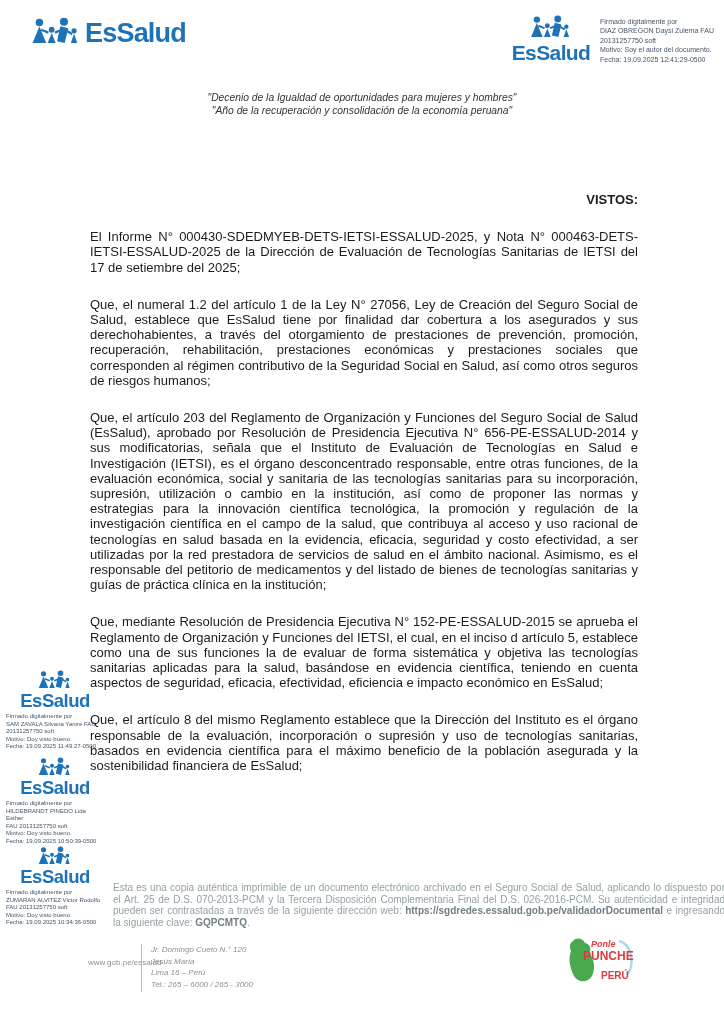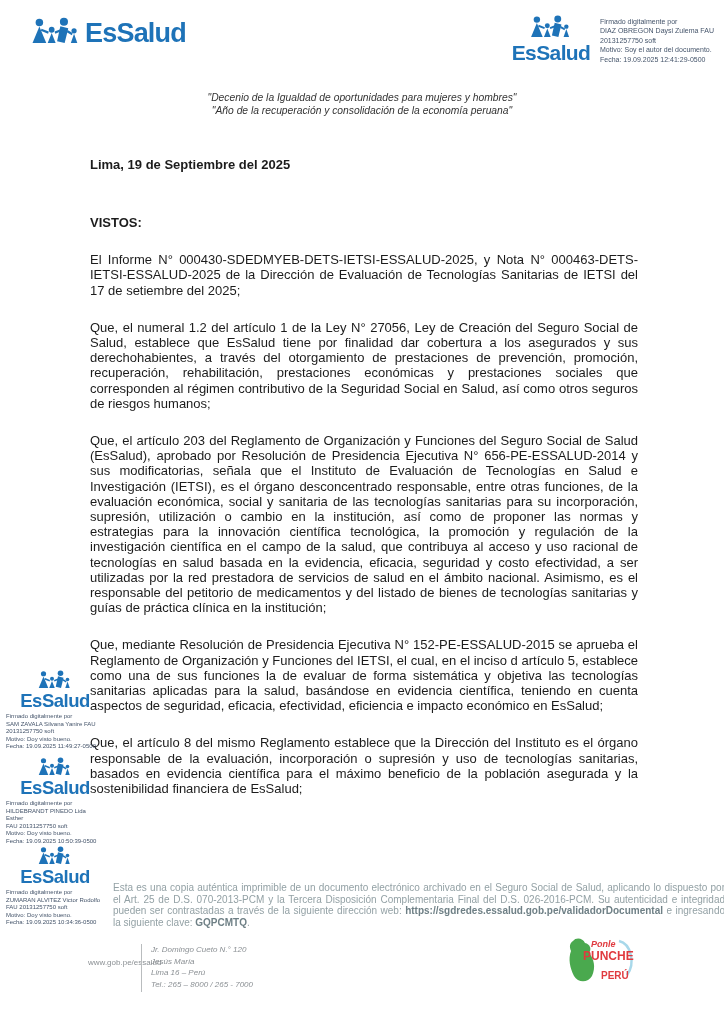--- a/index.html
+++ b/index.html
@@ -28,21 +28,21 @@
   }
 
   
   .content {
     position:absolute; left:90px; top:150px; width:548px;
     font-size:13px; line-height:15.2px; text-align:justify;
   }
   .title  { font-size:14px; font-weight:bold; line-height:16px; text-align:left; }
   .dateline { font-size:13px; font-weight:bold; line-height:16px; margin-top:7px; text-align:left; }
   .heading { font-weight:bold; text-align:left; }
-  .h-vistos { margin-top:42px; }
+  .h-vistos { margin-top:42px;text-align:right; }
   .p-block { margin-top:22px; }
 
   
   .stamp { position:absolute; left:6px; width:98px; }
   .stamp-1 { top:670px; } .stamp-2 { top:757px; } .stamp-3 { top:846px; }
   .icon-sm { width:36px; height:22px; display:block; margin:0 auto; }
   .logo-text-sm { font-size:18.5px; font-weight:bold; color:#1e73b8; letter-spacing:-0.5px; display:block; text-align:center; margin-top:-2px; }
   .stamp-lines { font-size:6px; line-height:7.6px; color:#44546a; margin-top:1px; }
 
   
@@ -100,21 +100,20 @@
     <div>Motivo: Soy el autor del documento.</div>
     <div>Fecha: 19.09.2025 12:41:29-0500</div>
   </div>
 
   <div class="quotes">
     <div>"Decenio de la Igualdad de oportunidades para mujeres y hombres"</div>
     <div>"Año de la recuperación y consolidación de la economía peruana"</div>
   </div>
 
   <div class="content">
-    <div class="dateline">Lima, 19 de Septiembre del 2025</div>
 
     <div class="heading h-vistos">VISTOS:</div>
     <p class="p-block">El Informe N° 000430-SDEDMYEB-DETS-IETSI-ESSALUD-2025, y Nota N° 000463-DETS-IETSI-ESSALUD-2025 de la Dirección de Evaluación de Tecnologías Sanitarias de IETSI del 17 de setiembre del 2025;</p>
 
     <p class="p-block">Que, el numeral 1.2 del artículo 1 de la Ley N° 27056, Ley de Creación del Seguro Social de Salud, establece que EsSalud tiene por finalidad dar cobertura a los asegurados y sus derechohabientes, a través del otorgamiento de prestaciones de prevención, promoción, recuperación, rehabilitación, prestaciones económicas y prestaciones sociales que corresponden al régimen contributivo de la Seguridad Social en Salud, así como otros seguros de riesgos humanos;</p>
     <p class="p-block">Que, el artículo 203 del Reglamento de Organización y Funciones del Seguro Social de Salud (EsSalud), aprobado por Resolución de Presidencia Ejecutiva N° 656-PE-ESSALUD-2014 y sus modificatorias, señala que el Instituto de Evaluación de Tecnologías en Salud e Investigación (IETSI), es el órgano desconcentrado responsable, entre otras funciones, de la evaluación económica, social y sanitaria de las tecnologías sanitarias para su incorporación, supresión, utilización o cambio en la institución, así como de proponer las normas y estrategias para la innovación científica tecnológica, la promoción y regulación de la investigación científica en el campo de la salud, que contribuya al acceso y uso racional de tecnologías en salud basada en la evidencia, eficacia, seguridad y costo efectividad, a ser utilizadas por la red prestadora de servicios de salud en el ámbito nacional. Asimismo, es el responsable del petitorio de medicamentos y del listado de bienes de tecnologías sanitarias y guías de práctica clínica en la institución;</p>
     <p class="p-block">Que, mediante Resolución de Presidencia Ejecutiva N° 152-PE-ESSALUD-2015 se aprueba el Reglamento de Organización y Funciones del IETSI, el cual, en el inciso d artículo 5, establece como una de sus funciones la de evaluar de forma sistemática y objetiva las tecnologías sanitarias aplicadas para la salud, basándose en evidencia científica, teniendo en cuenta aspectos de seguridad, eficacia, efectividad, eficiencia e impacto económico en EsSalud;</p>
     <p class="p-block">Que, el artículo 8 del mismo Reglamento establece que la Dirección del Instituto es el órgano responsable de la evaluación, incorporación o supresión y uso de tecnologías sanitarias, basados en evidencia científica para el máximo beneficio de la población asegurada y la sostenibilidad financiera de EsSalud;</p>
   </div>
 
@@ -161,21 +160,21 @@
   </div>
 
   <div class="footer-auth"><span>Esta es una copia auténtica imprimible de un documento electrónico archivado en el Seguro Social de Salud, aplicando lo dispuesto por el Art. 25 de D.S. 070-2013-PCM y la Tercera Disposición Complementaria Final del D.S. 026-2016-PCM. Su autenticidad e integridad pueden ser contrastadas a través de la siguiente dirección web: </span><b>https://sgdredes.essalud.gob.pe/validadorDocumental</b><span> e ingresando la siguiente clave: </span><b>GQPCMTQ</b><span>.</span></div>
 
   <div class="footer-site">www.gob.pe/essalud</div>
   <div class="footer-divider"></div>
   <div class="footer-addr">
     <div>Jr. Domingo Cueto N.° 120</div>
     <div>Jesús María</div>
     <div>Lima 16 – Perú</div>
-    <div>Tel.: 265 – 8000 / 265 - 7000</div>
+    <div>Tel.: 265 – 6000 / 265 - 3000</div>
   </div>
 
   <svg class="punche" viewBox="0 0 72 54">
     <path fill="#4aa94e" d="M10 6 C13 2 20 3 22 8 C27 9 29 14 26 18 C31 24 33 32 29 41 C25 48 15 48 11 41 C7 33 5 24 8 16 C6 11 7 8 10 6 Z"></path>
     <path d="M56 6 a15 20 0 0 1 8 34" fill="none" stroke="#a8d8ea" stroke-width="2.4"></path>
     <text x="28" y="12" font-size="9" font-style="italic" font-weight="bold" fill="#e03a3f" font-family="Liberation Sans, sans-serif">Ponle</text>
     <text x="20" y="25" font-size="12" font-weight="bold" fill="#e03a3f" font-family="Liberation Sans, sans-serif">PUNCHE</text>
     <text x="38" y="44" font-size="10" font-weight="bold" fill="#e03a3f" font-family="Liberation Sans, sans-serif">PERÚ</text>
   </svg>
 

